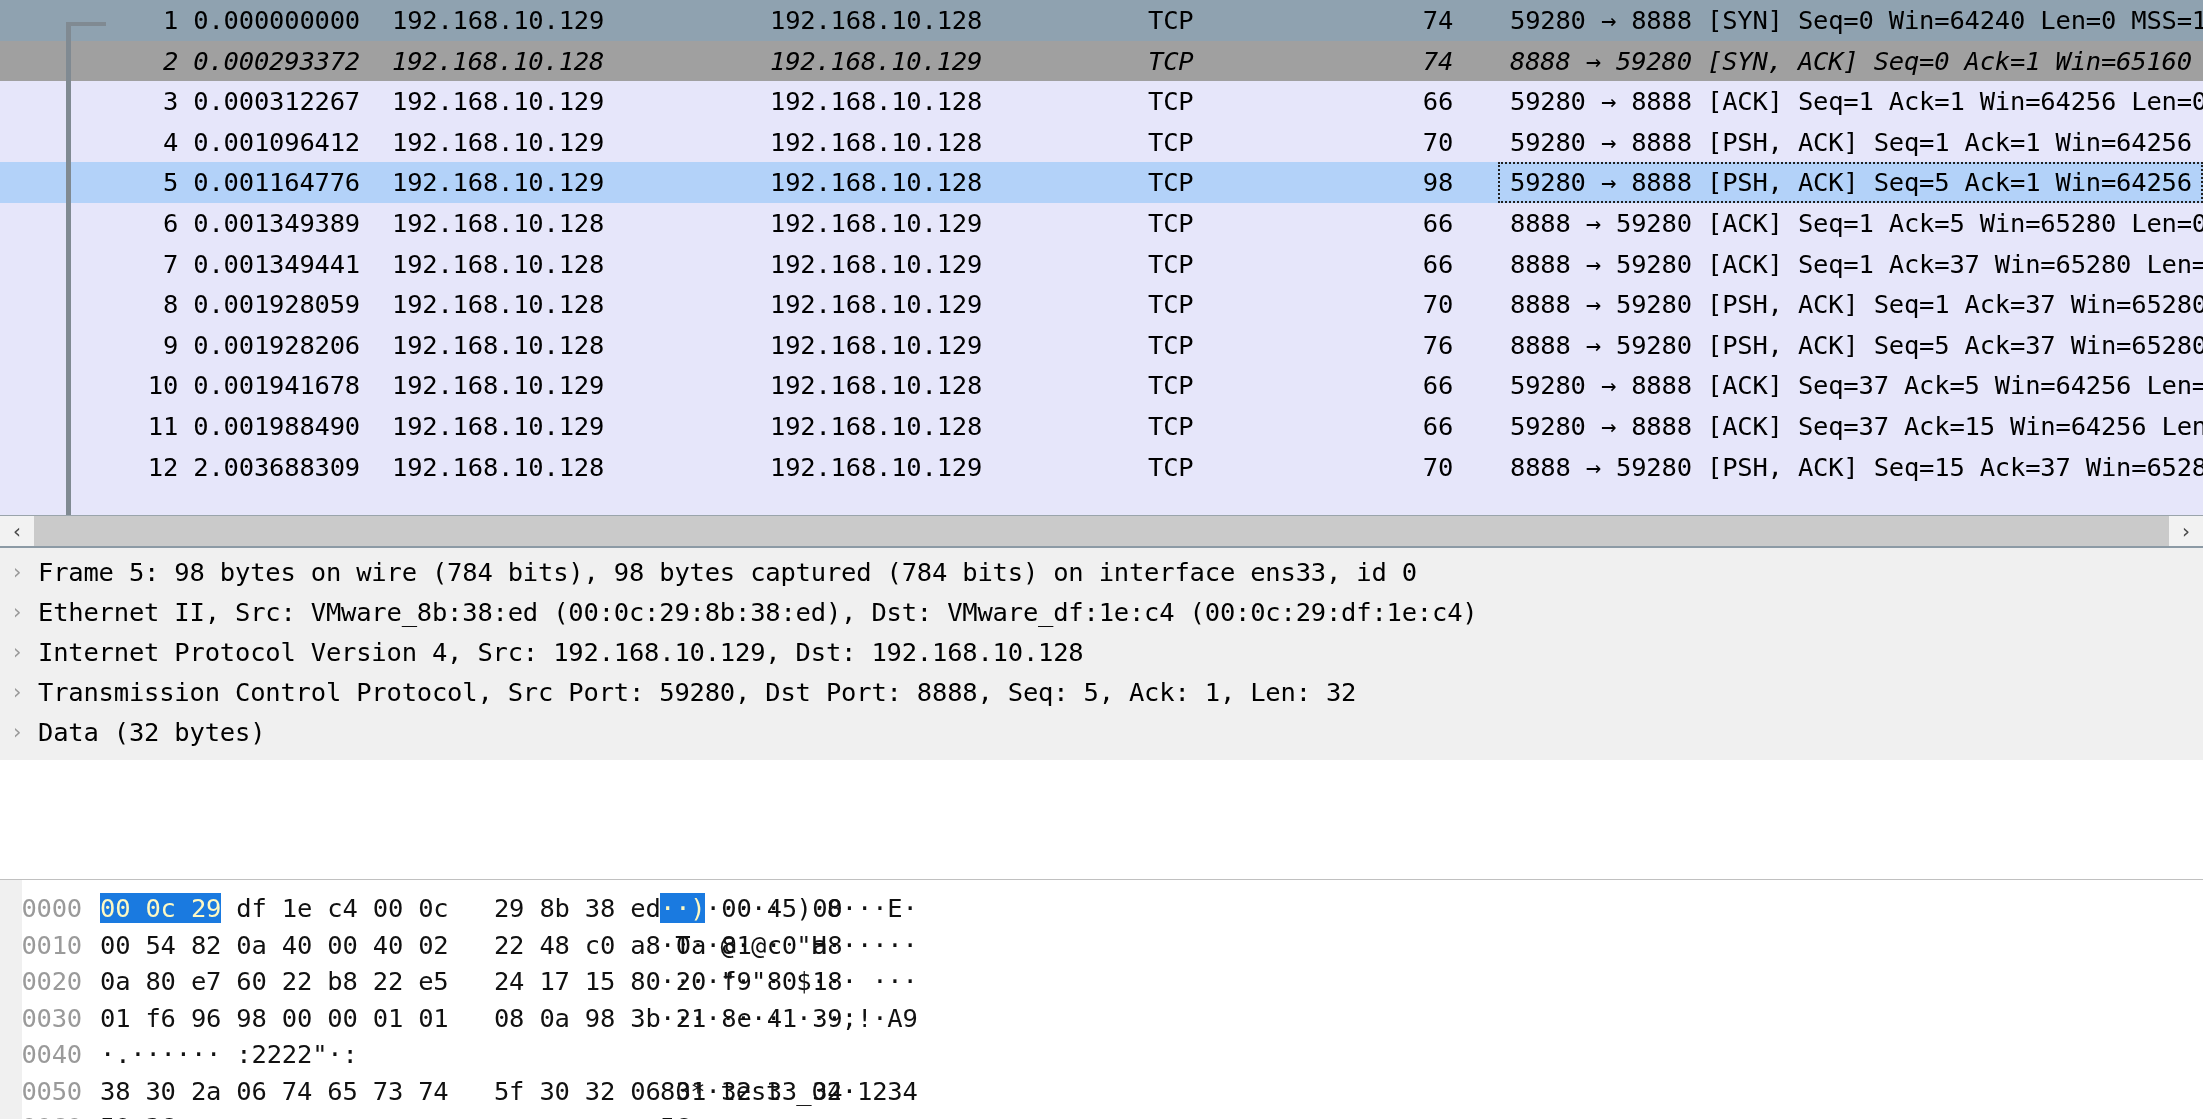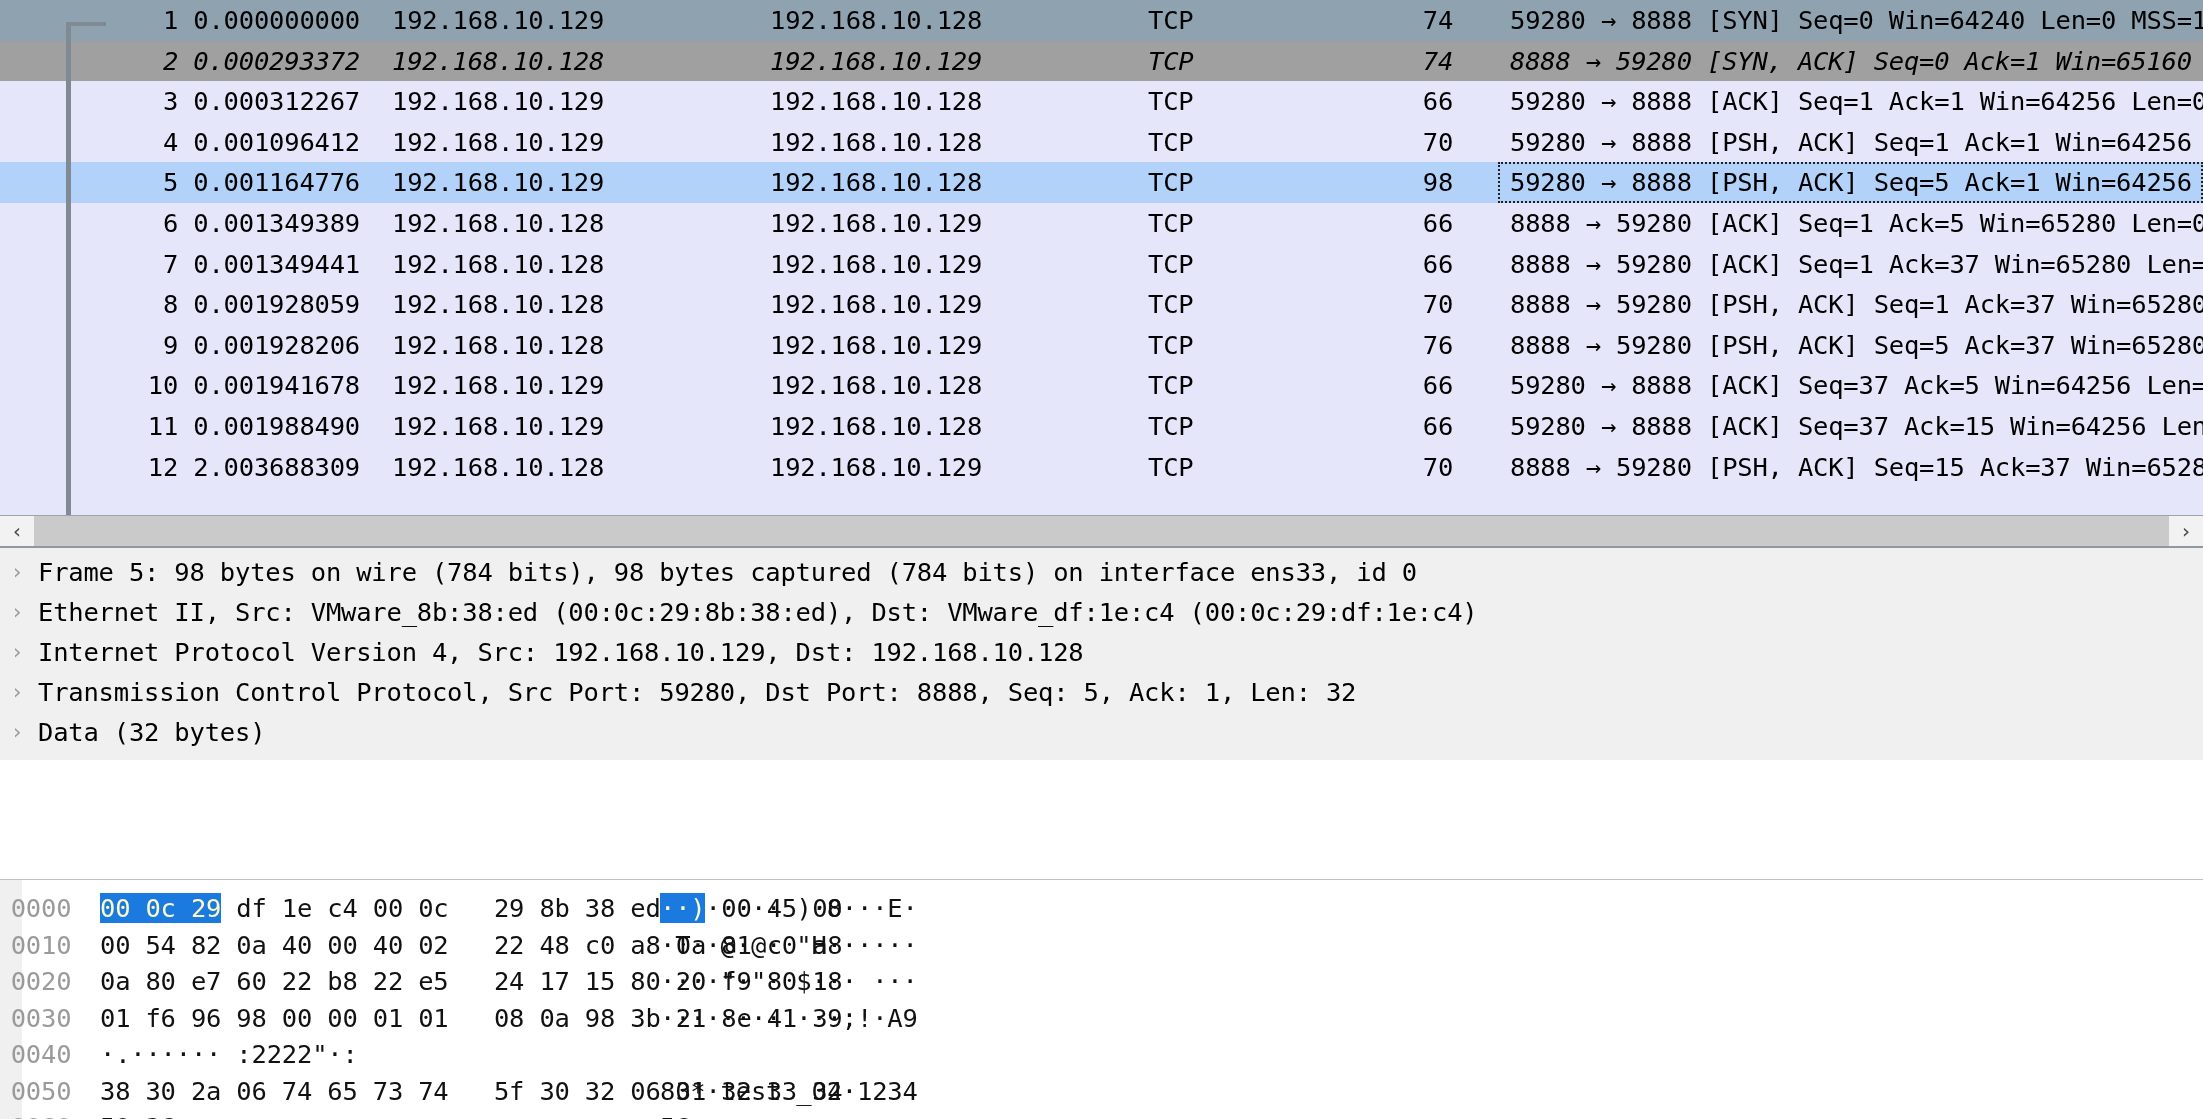--- a/index.html
+++ b/index.html
@@ -160,21 +160,21 @@
     align-items: center;
     font-size: 25.5px;
     white-space: pre;
     letter-spacing: -0.2px;
     position: relative;
   }
   .hex-offset {
     width: 82px;
     min-width: 82px;
     color: #9a9a9a;
-    text-align: center;
+    text-align: right;
     padding-right: 18px;
   }
   .hex-bytes {
     width: 560px;
     min-width: 560px;
     color: #111111;
   }
   .hex-ascii {
     color: #111111;
     padding-left: 0;

